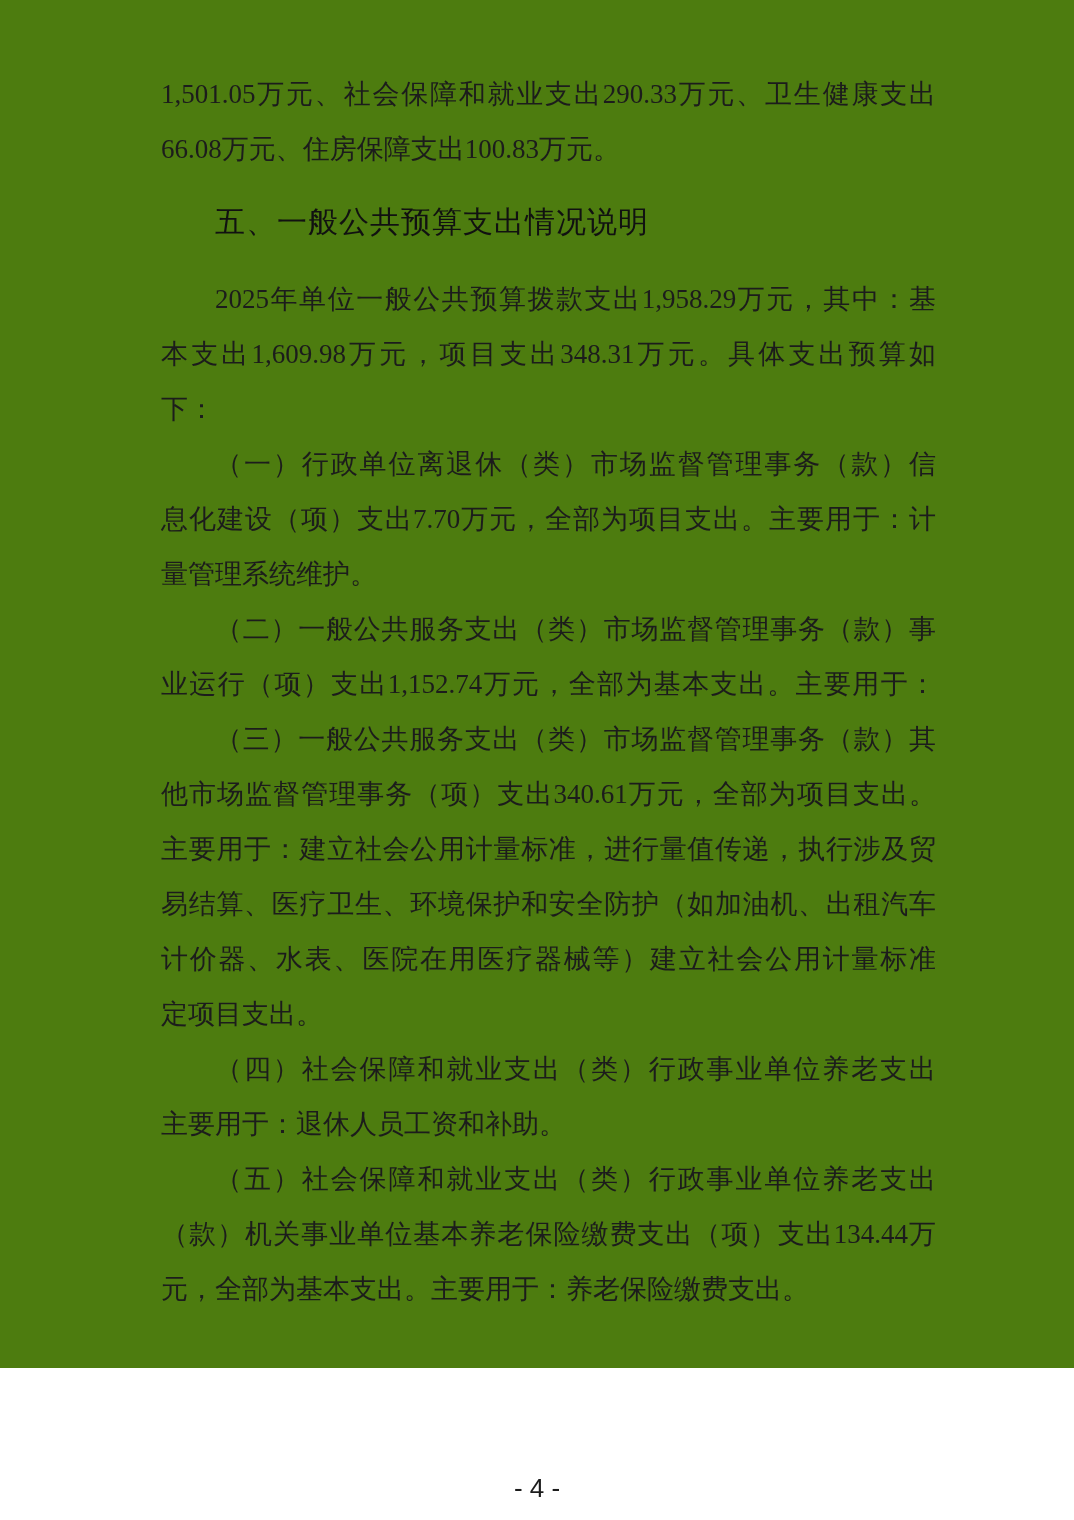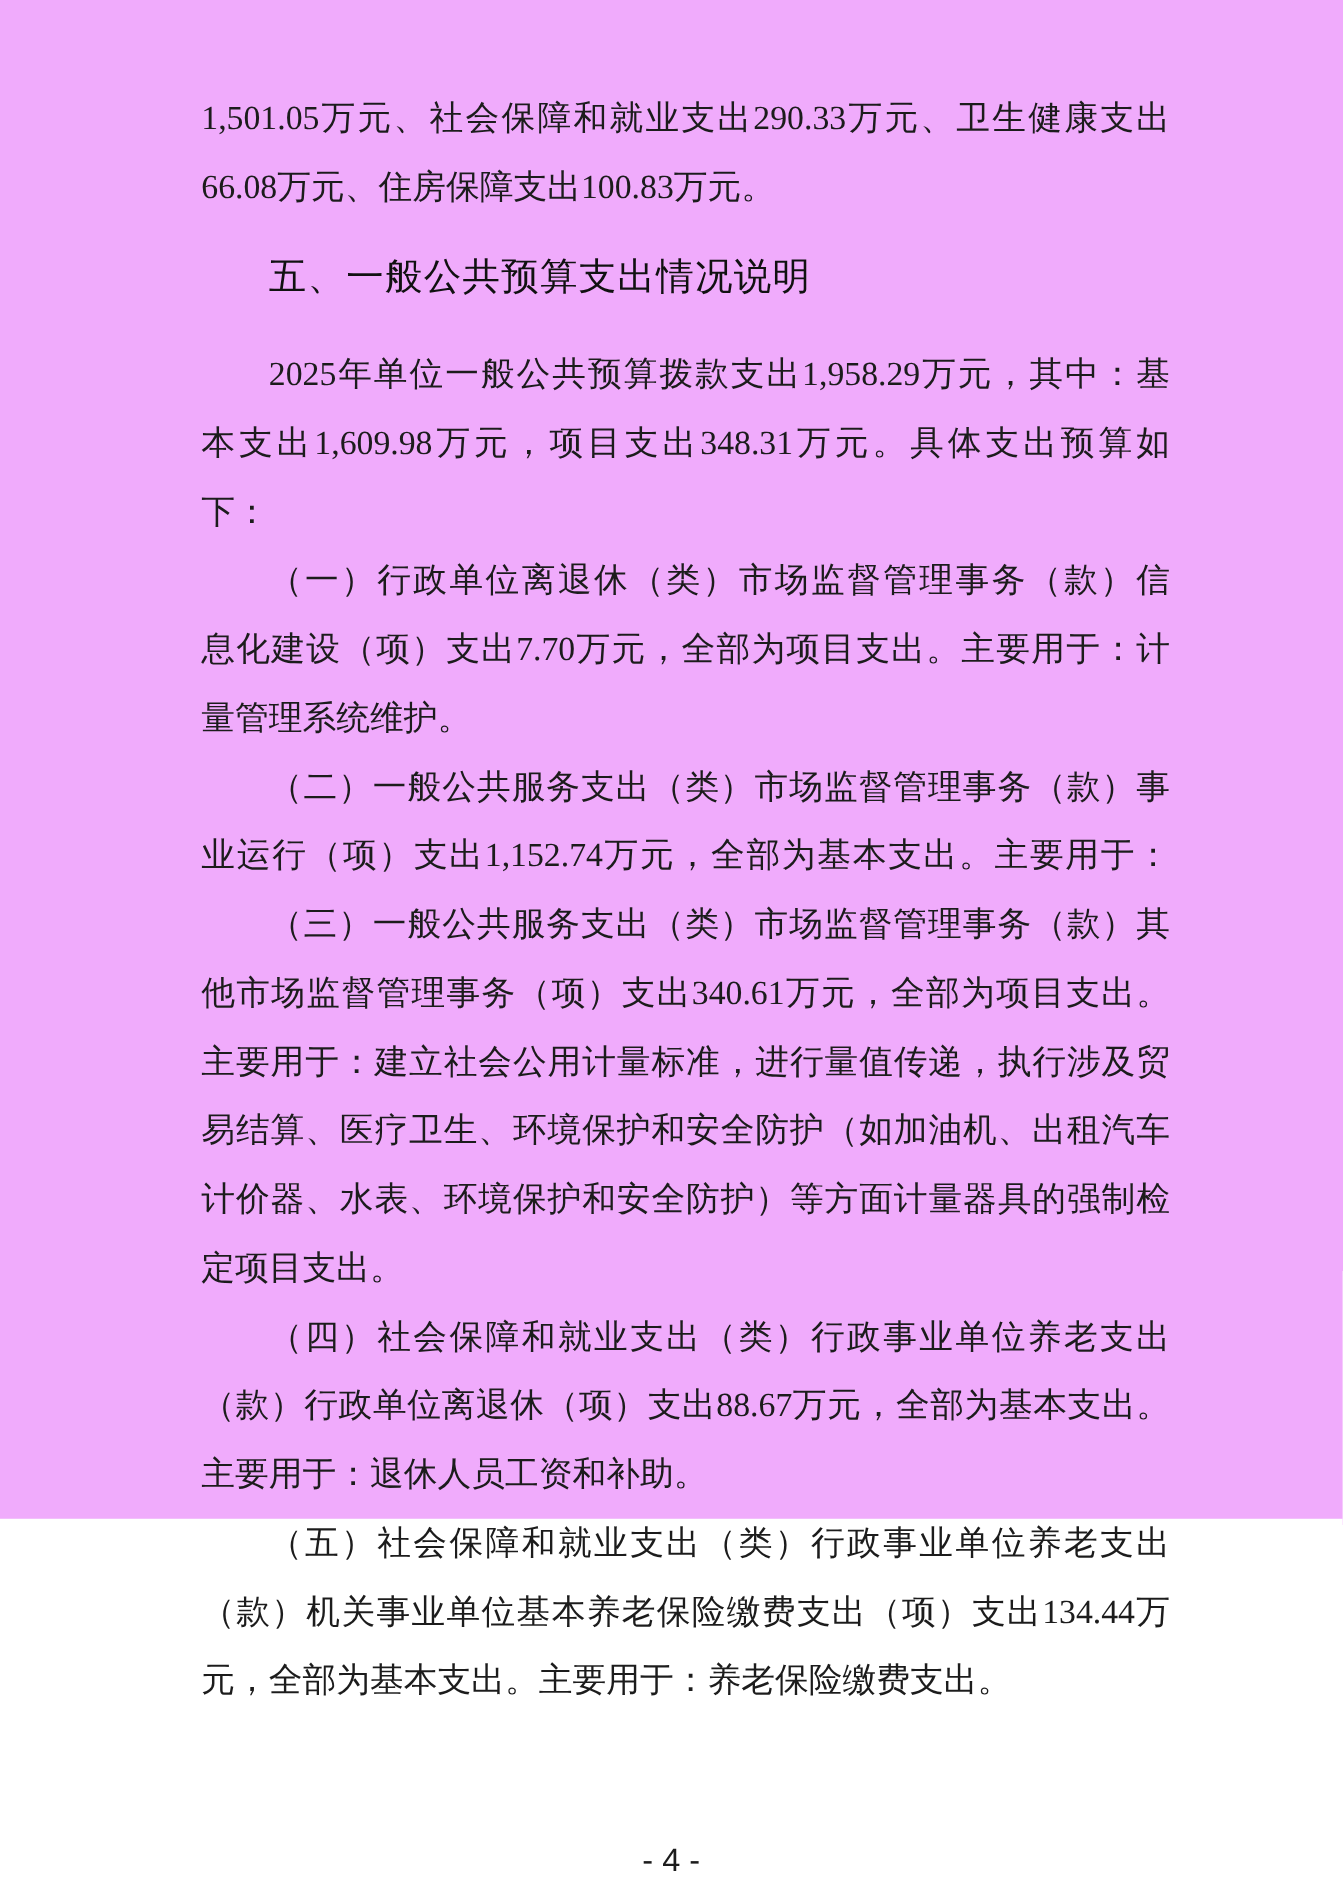--- a/index.html
+++ b/index.html
@@ -8,22 +8,22 @@
     width: 1074px;
     height: 1520px;
     position: relative;
     overflow: hidden;
     font-family: "Liberation Serif", "DejaVu Serif", serif;
     color: #1c1c1c;
   }
   .page {
     position: absolute;
     left: 0; top: 0;
-    width: 1074px; height: 1215px;
-    background: #f0abfc;
+    width: 1074px; height: 1368px;
+    background: #4d7c0f;
   }
   .content {
     position: absolute;
     left: 161px;
     top: 67px;
     width: 775px;
   }
   .ln {
     font-size: 27px;
     line-height: 55px;
@@ -87,27 +87,26 @@
     <div>
       <div class="ln just ind">（二）一般公共服务支出（类）市场监督管理事务（款）事</div>
       <div class="ln just">业运行（项）支出1,152.74万元，全部为基本支出。主要用于：</div>
     </div>
 
     <div>
       <div class="ln just ind">（三）一般公共服务支出（类）市场监督管理事务（款）其</div>
       <div class="ln just">他市场监督管理事务（项）支出340.61万元，全部为项目支出。</div>
       <div class="ln just">主要用于：建立社会公用计量标准，进行量值传递，执行涉及贸</div>
       <div class="ln just">易结算、医疗卫生、环境保护和安全防护（如加油机、出租汽车</div>
-      <div class="ln just">计价器、水表、环境保护和安全防护）等方面计量器具的强制检</div>
+      <div class="ln just">计价器、水表、医院在用医疗器械等）建立社会公用计量标准</div>
       <div class="ln">定项目支出。</div>
     </div>
 
     <div>
       <div class="ln just ind">（四）社会保障和就业支出（类）行政事业单位养老支出</div>
-      <div class="ln just">（款）行政单位离退休（项）支出88.67万元，全部为基本支出。</div>
       <div class="ln">主要用于：退休人员工资和补助。</div>
     </div>
 
     <div>
       <div class="ln just ind">（五）社会保障和就业支出（类）行政事业单位养老支出</div>
       <div class="ln just">（款）机关事业单位基本养老保险缴费支出（项）支出134.44万</div>
       <div class="ln">元，全部为基本支出。主要用于：养老保险缴费支出。</div>
     </div>
 
   </div>

